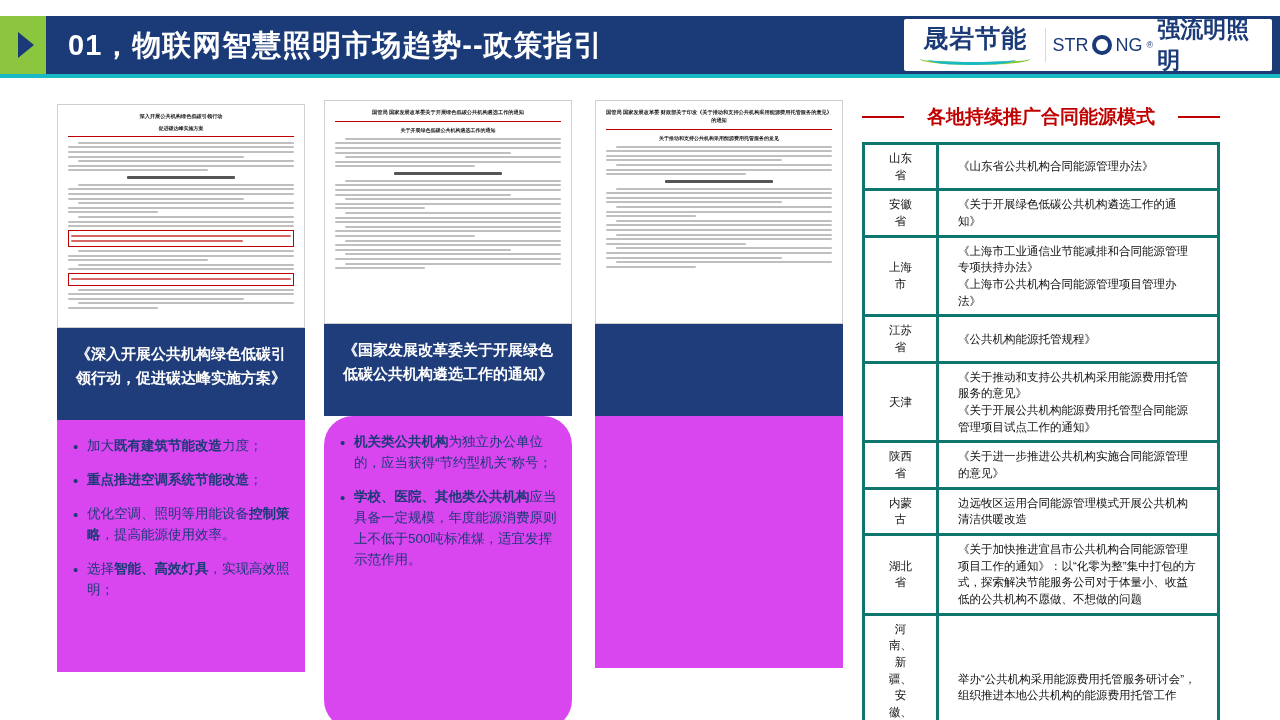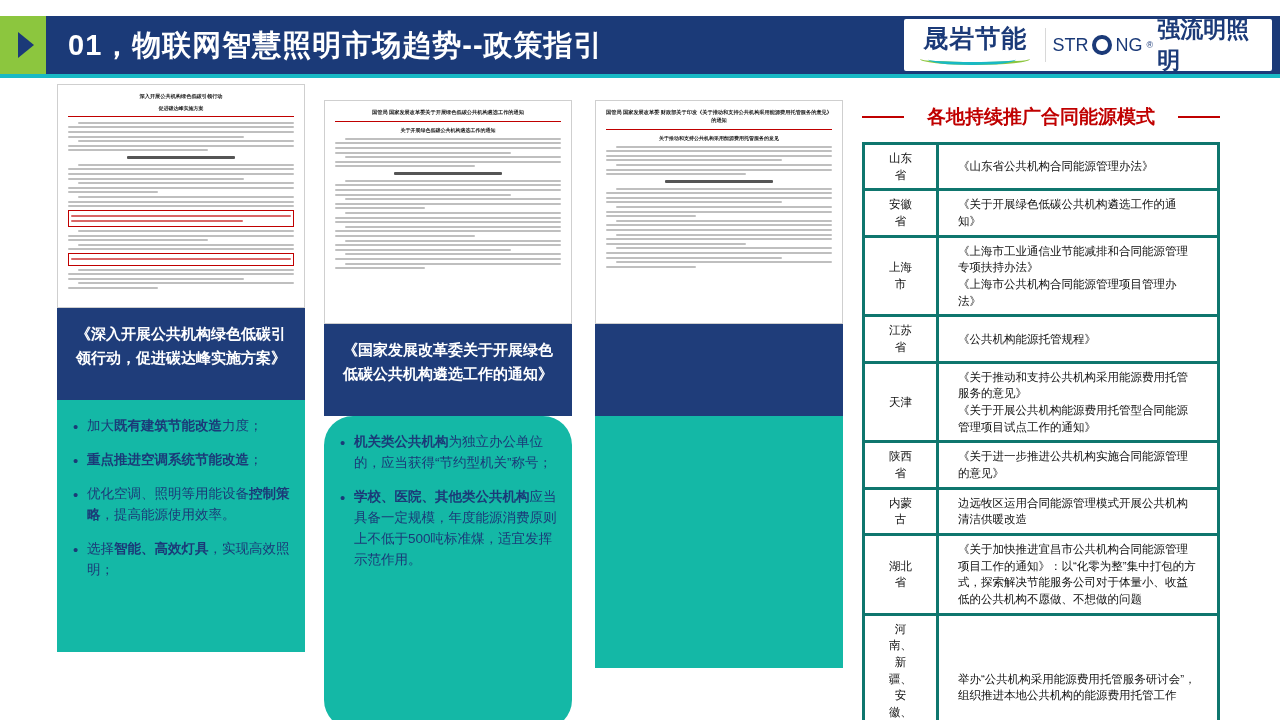--- a/index.html
+++ b/index.html
@@ -187,21 +187,21 @@
   .doc-title-band {
     background: #1f3d7a;
     color: #ffffff;
     font-weight: bold;
     font-size: 15px;
     line-height: 1.6;
     padding: 14px 14px;
     text-align: center;
   }
   .doc-body {
-    background: #14b8a6;
+    background: #d946ef;
     padding: 16px 14px 12px 14px;
     height: 100%;
   }
   .doc-body ul {
     margin: 0; padding: 0; list-style: none;
   }
   .doc-body li {
     position: relative;
     padding-left: 16px;
     font-size: 13.5px;
@@ -281,21 +281,21 @@
         <span class="logo-ring"></span>
         <span class="logo-strong">NG</span>
         <span class="logo-reg">®</span>
         <span class="logo-cn2">强流明照明</span>
       </div>
     </div>
 
     <div class="header-underline"></div>
   </div>
 
-  <div class="doc-card" style="left:57px; top:84px; width:248px; height:568px;">
+  <div class="doc-card" style="left:57px; top:104px; width:248px; height:568px;">
     <div class="doc-thumb" style="height:224px;">
       <div class="dt-title">深入开展公共机构绿色低碳引领行动</div>
       <div class="dt-sub">促进碳达峰实施方案</div>
       <div class="rule"></div>
       <div class="line ind"></div>
         <div class="line"></div>
         <div class="line"></div>
         <div class="line sh3"></div>
       <div class="line ind"></div>
         <div class="line"></div>

